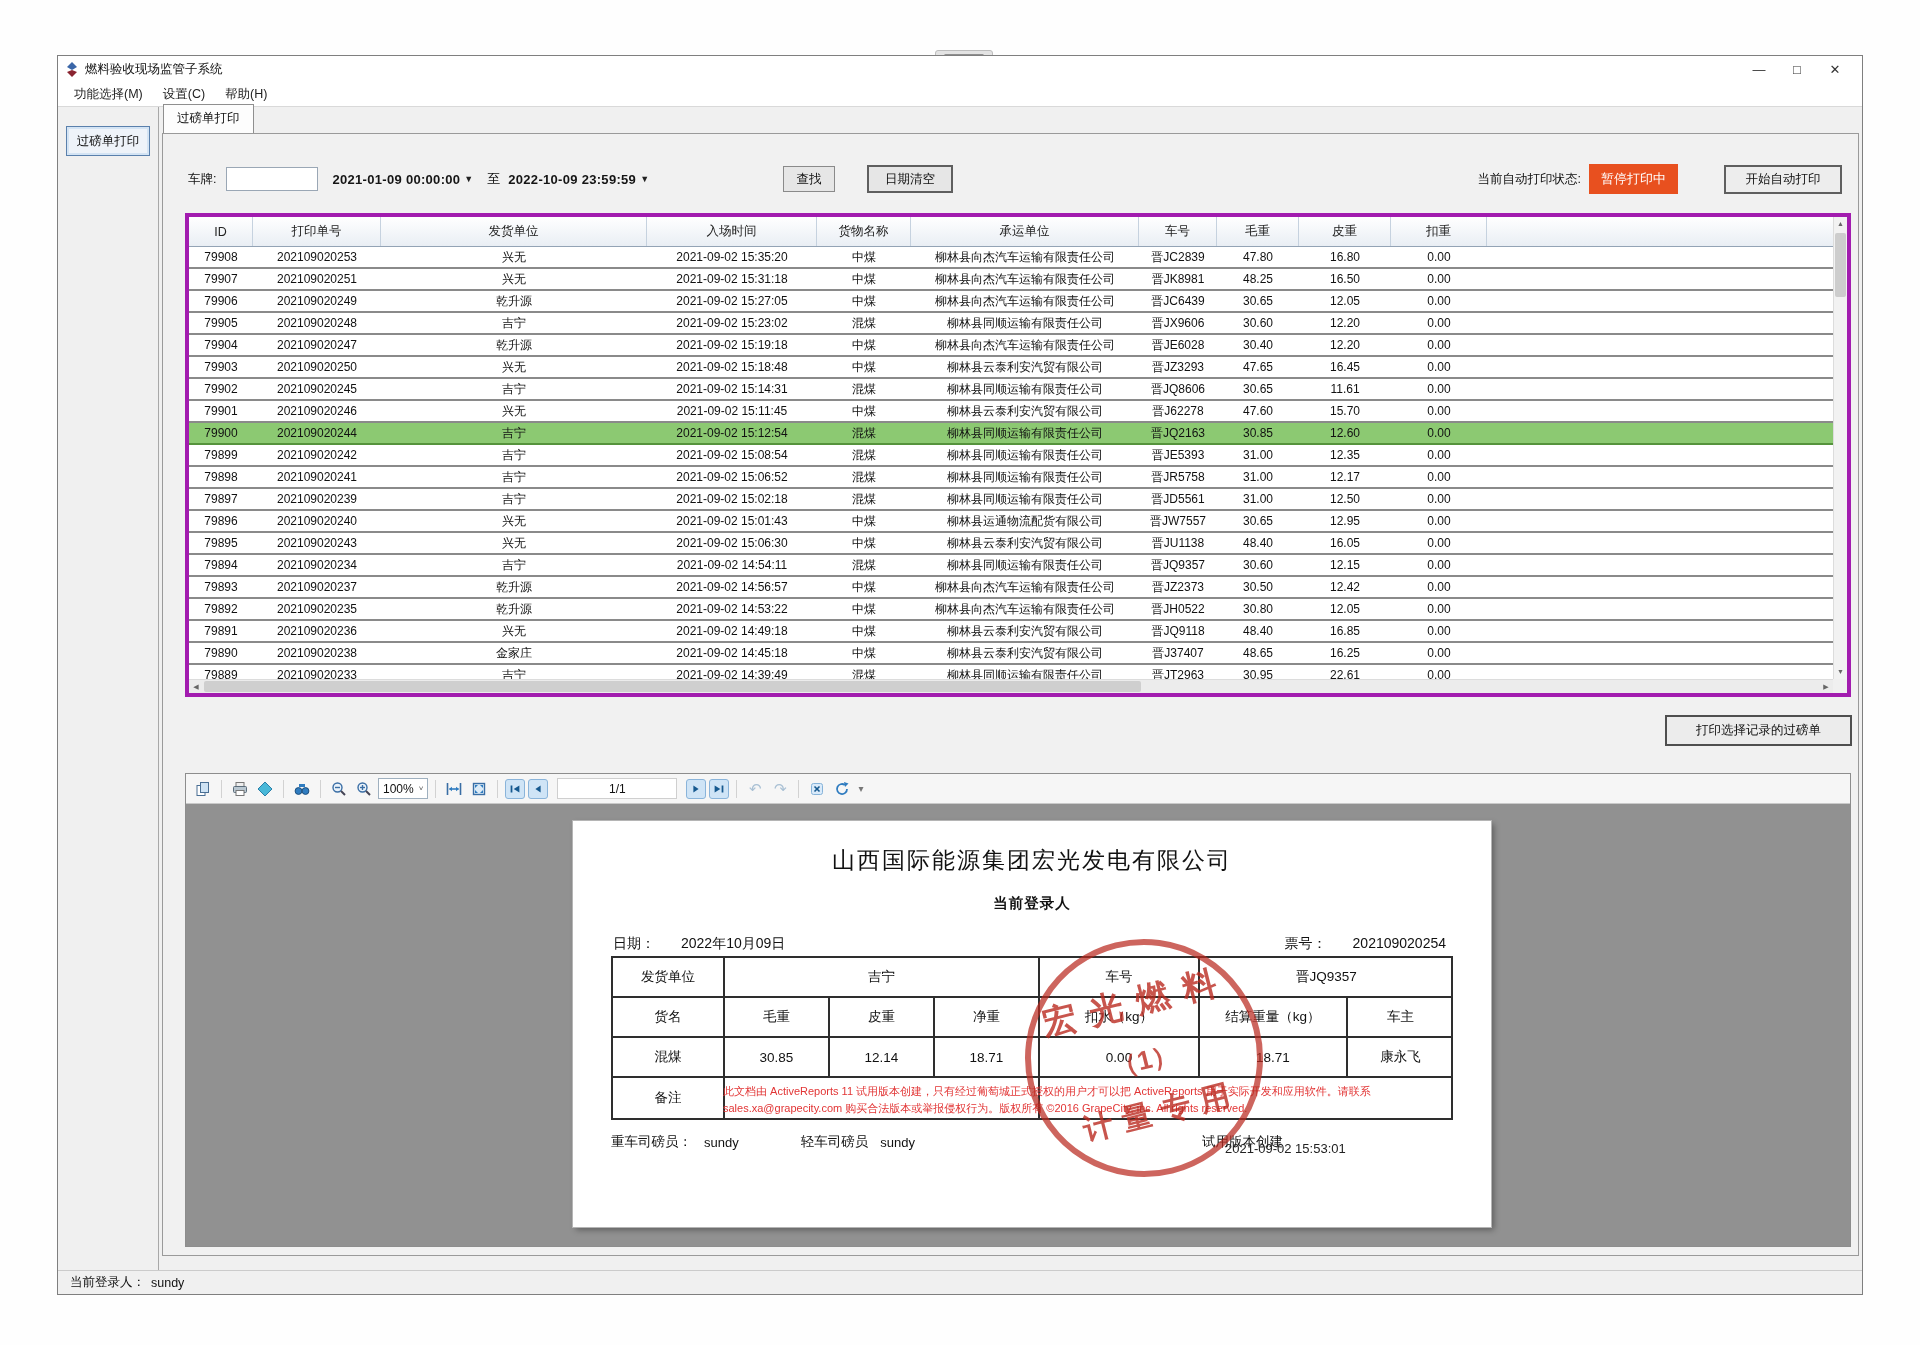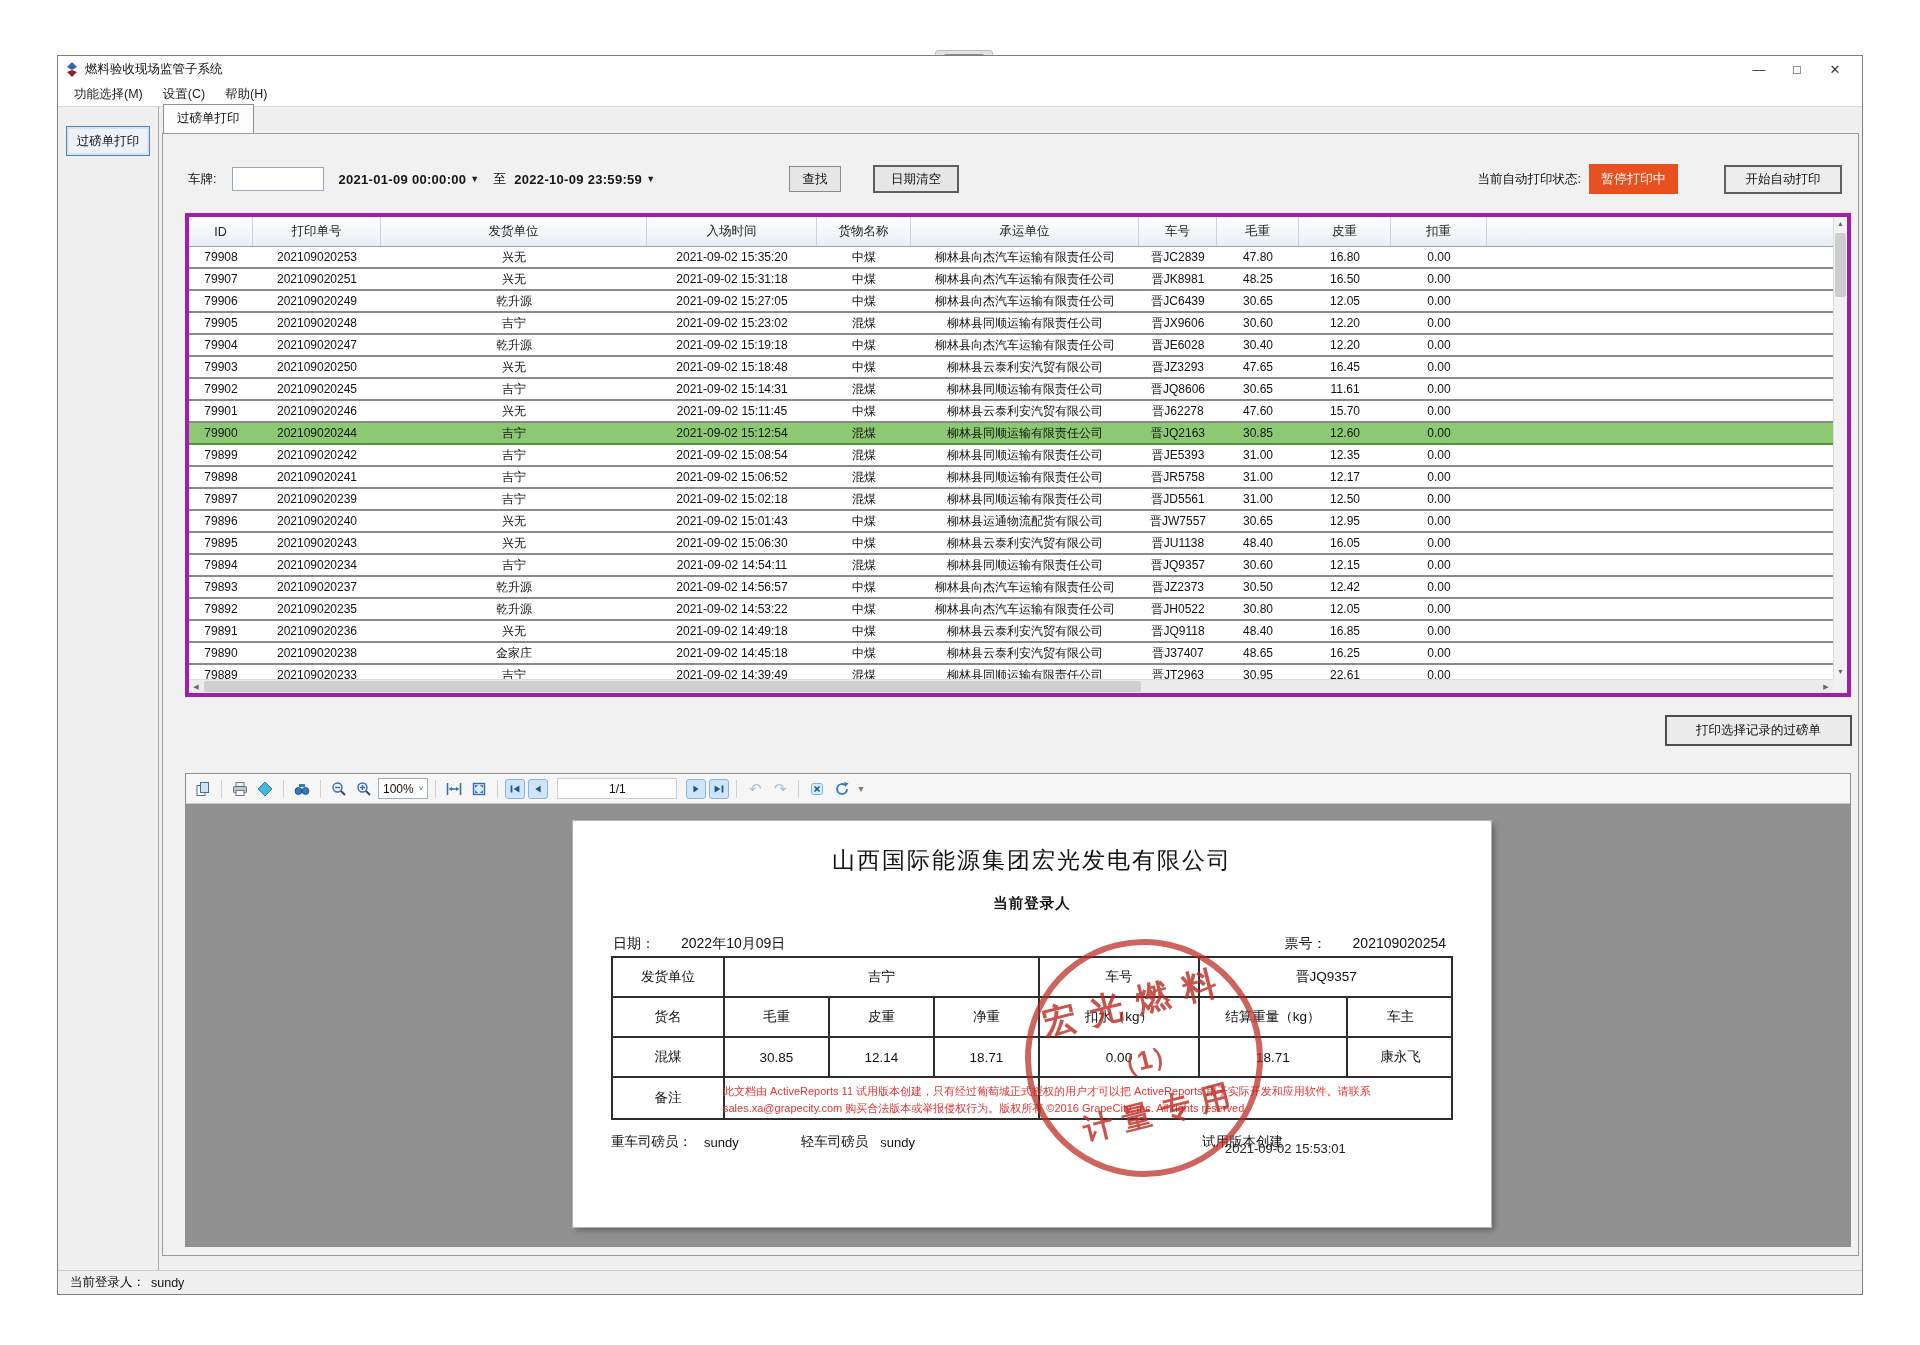--- a/index.html
+++ b/index.html
@@ -27,21 +27,21 @@
     font-family:inherit;}
   .main{position:absolute;left:101px;top:0;right:0;bottom:0;}
   .tabstrip{height:26px;position:relative;}
   .tab{position:absolute;left:4px;bottom:0;padding:5px 13px 6px;background:#fdfdfd;border:1px solid #8f8f8f;
     border-bottom:none;font-size:12.5px;color:#111;}
   .tabpage{position:absolute;left:3px;right:3px;top:26px;bottom:14px;border:1px solid #9a9a9a;background:#f1f1f1;}
 
   
   .filter-row{position:absolute;left:25px;right:14px;top:30px;height:30px;display:flex;align-items:center;
     font-size:12.5px;color:#111;}
-  .filter-row .lbl{margin-right:16px;}
+  .filter-row .lbl{margin-right:10px;}
   .plate-input{width:92px;height:24px;border:1px solid #9aa7b5;background:#fff;margin-right:14px;
     font-family:inherit;font-size:12.5px;padding:0 4px;}
   .date-text{font-size:13px;font-weight:bold;color:#151515;letter-spacing:.3px;}
   .dd-arrow{font-size:9px;margin:0 6px 0 4px;color:#222;}
   .to-lbl{margin:0 8px;font-size:13px;}
   .btn{font-family:inherit;font-size:12.5px;color:#111;background:#e6e6e6;border:1px solid #8a8a8a;height:26px;}
   .btn-find{width:52px;margin-left:128px;}
   .btn-clear{width:86px;height:28px;margin-left:32px;border:2px solid #5f5f5f;}
   .auto-label{margin-left:auto;font-size:12.5px;}
   .pause-badge{background:#E8501F;color:#fff;font-size:13px;padding:6px 12px;margin-left:8px;}

